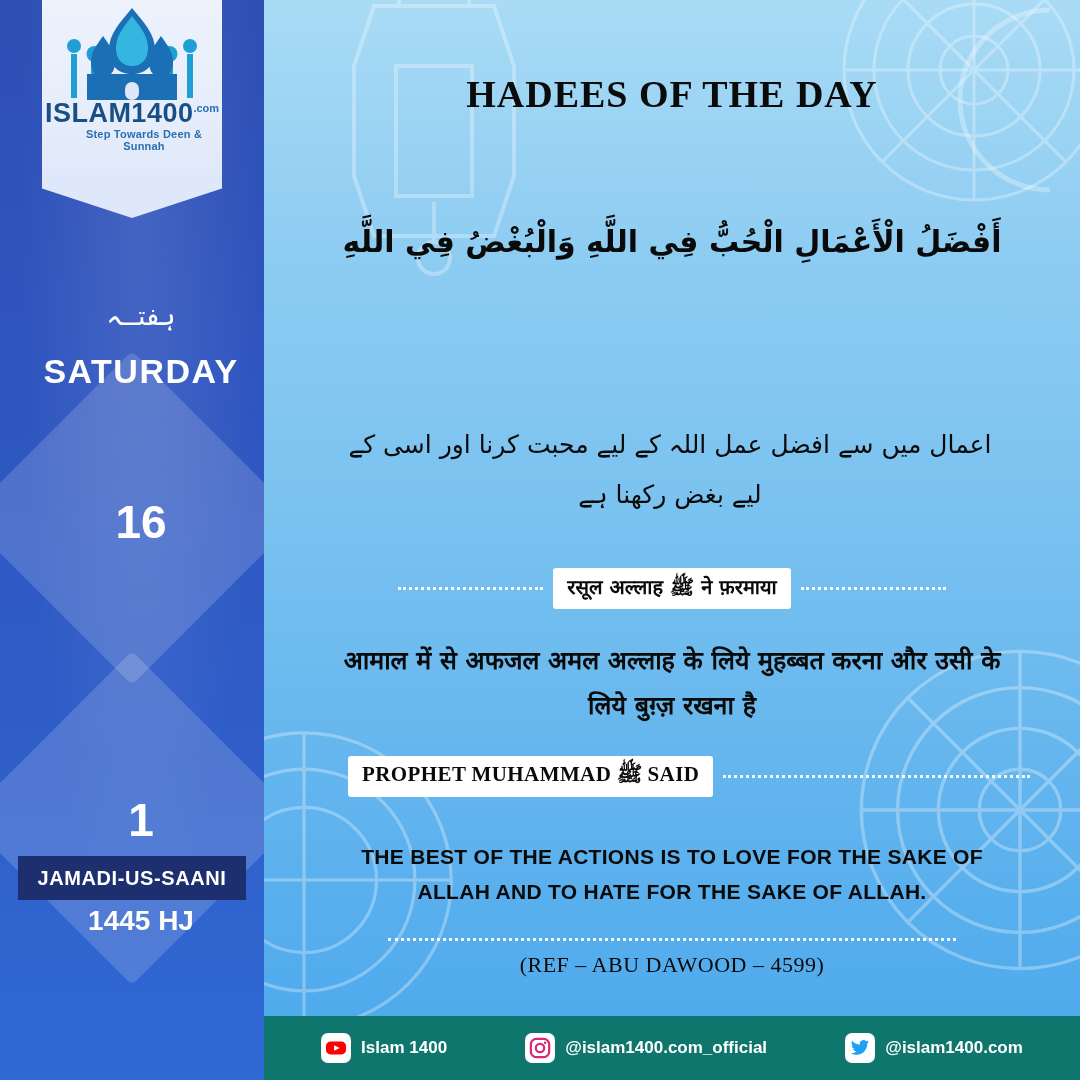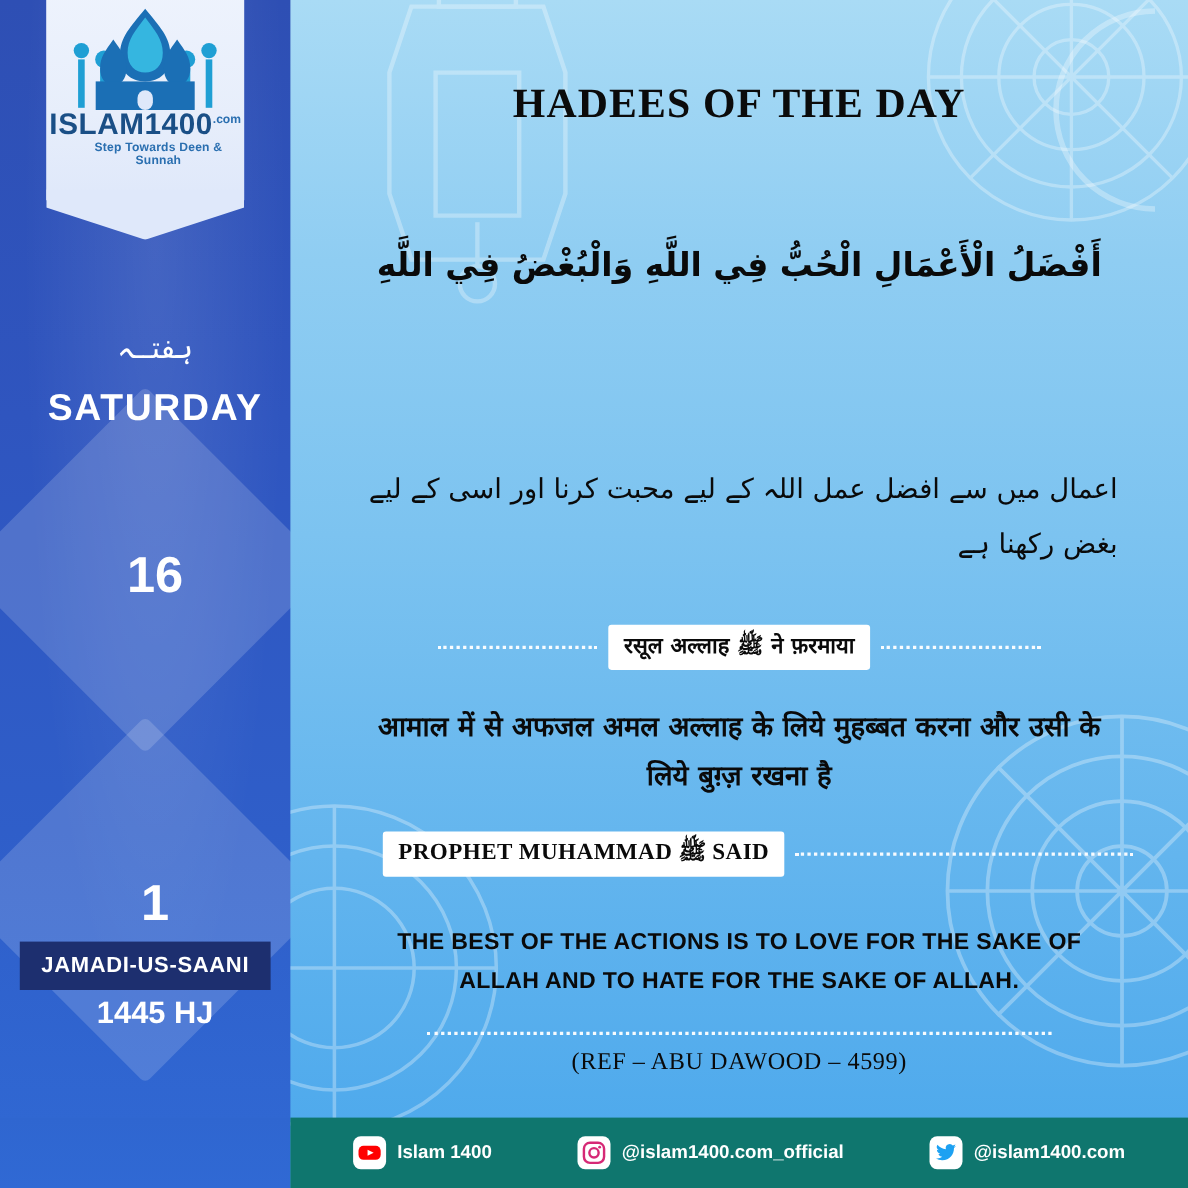--- a/index.html
+++ b/index.html
@@ -203,21 +203,22 @@
 
   .row-urdu-attr { left: 404px; right: 34px; top: 332px; }
   .row-urdu-attr .pill {
     font-family: "DejaVu Sans", sans-serif;
     font-size: 15px;
     direction: rtl;
   }
 
   .urdu-text {
     position: absolute;
-    left: 70px; right: 64px; top: 420px;
+    left: 70px; right: 74px; top: 420px;
+    text-align: center;
     direction: rtl;
     font-family: "DejaVu Sans", sans-serif;
     font-size: 25px;
     color: #0a0a0a;
     line-height: 2.0;
   }
 
   .row-hindi-attr { left: 134px; right: 134px; top: 568px; }
   .row-hindi-attr .pill {
     font-family: "DejaVu Sans", sans-serif;

